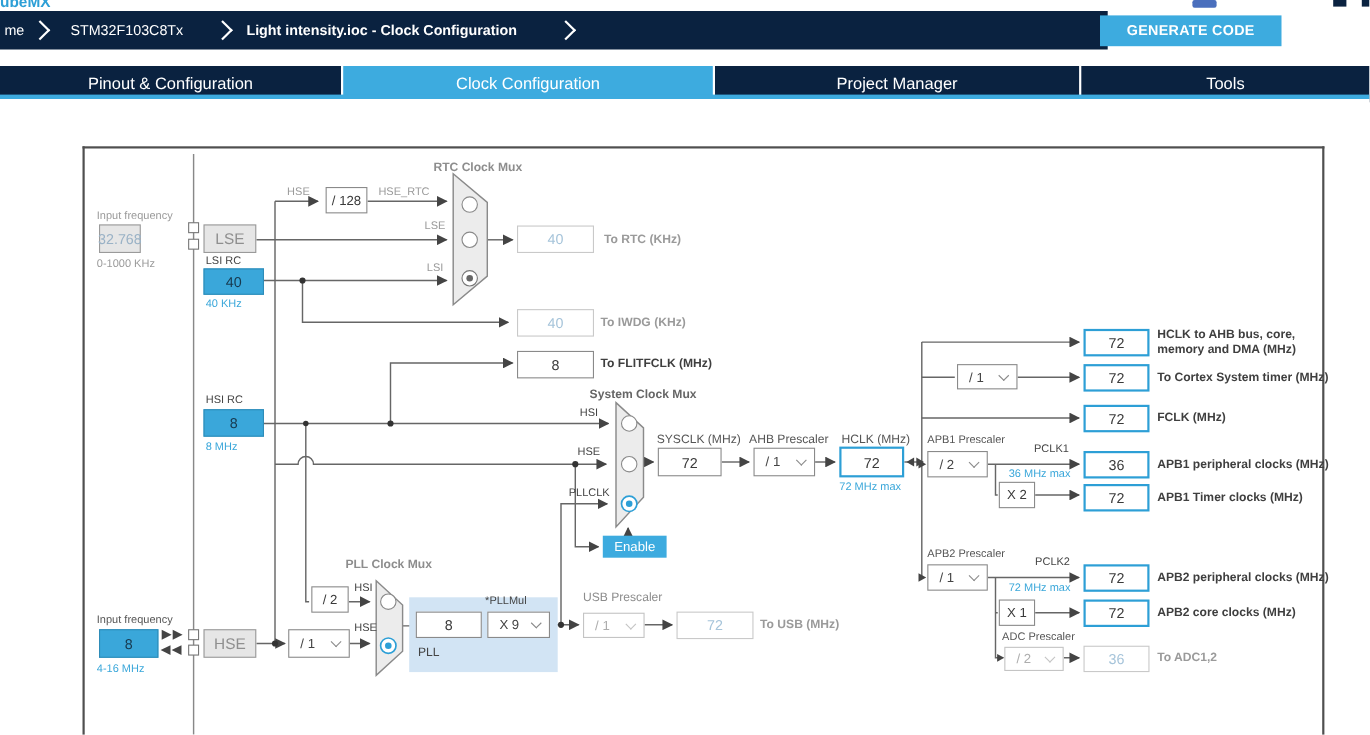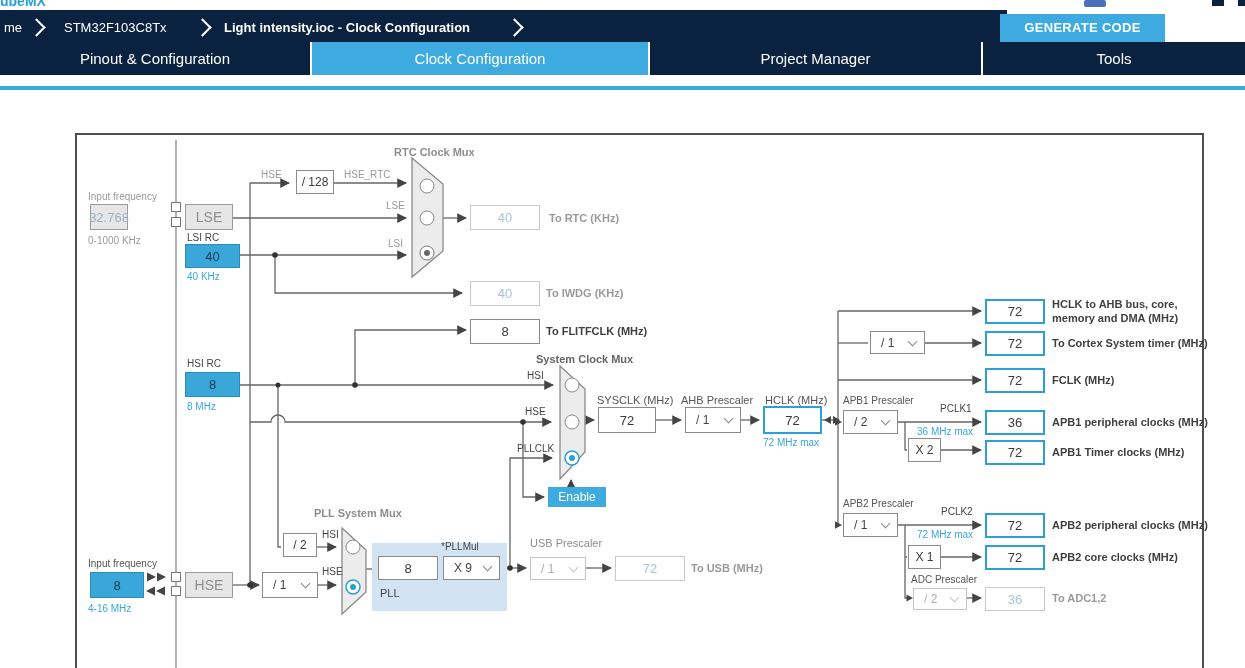--- a/index.html
+++ b/index.html
@@ -54,21 +54,21 @@
 <div class="abs crumbbar">
   <span class="crumb" style="left:4px;">me</span>
   <span class="chev" style="left:30px;"></span>
   <span class="crumb" style="left:64px;">STM32F103C8Tx</span>
   <span class="chev" style="left:196px;"></span>
   <span class="crumb bold" style="left:224px;">Light intensity.ioc - Clock Configuration</span>
   <span class="chev" style="left:508px;"></span>
   <div class="genbtn">GENERATE CODE</div>
 </div>
 
-<div class="abs" style="left:0;top:42px;width:1153px;height:33px;background:#fff;">
+<div class="abs" style="left:0;top:60px;width:1153px;height:33px;background:#fff;">
   <div class="tab" style="left:0;width:310px;">Pinout &amp; Configuration</div>
   <div class="tab active" style="left:312px;width:336px;">Clock Configuration</div>
   <div class="tab" style="left:650px;width:331px;">Project Manager</div>
   <div class="tab" style="left:983px;width:262px;">Tools</div>
 </div>
 <div class="abs underline"></div>
 
 <div class="abs" style="left:0;top:90px;width:1245px;height:43px;background:#fff;">
   <svg class="abs" style="left:352px;top:101px;" width="22" height="20">
     <path d="M6,3 L2,7 L6,11 M2,7 H14 a4,4 0 0 1 4,4 v4" fill="none" stroke="#b3b3b3" stroke-width="2"></path>
@@ -242,21 +242,21 @@
 <div class="abs vbox" style="left:598px;top:407px;width:58px;height:26px;">72</div>
 <div class="abs sect" style="left:681px;top:394px;">AHB Prescaler</div>
 <div class="abs dd" style="left:685px;top:407px;width:56px;height:26px;">
   <span class="t">/ 1</span>
     <span class="ch"></span>
 </div>
 <div class="abs sect" style="left:765px;top:394px;">HCLK (MHz)</div>
 <div class="abs vbox blueb" style="left:763px;top:406px;width:59px;height:28px;">72</div>
 <div class="abs lblb" style="left:763px;top:437px;">72 MHz max</div>
 
-<div class="abs muxtitle" style="left:314px;top:507px;">PLL System Mux</div>
+<div class="abs muxtitle" style="left:314px;top:507px;">PLL Clock Mux</div>
 <div class="abs vbox" style="left:283px;top:533px;width:34px;height:24px;font-size:12px;">/ 2</div>
 <div class="abs lbld" style="left:322px;top:529px;">HSI</div>
 <div class="abs lbld" style="left:322px;top:566px;">HSE</div>
 <div class="abs" style="left:372px;top:543px;width:135px;height:68px;background:#d2e4f4;"></div>
 <div class="abs vbox" style="left:378px;top:556px;width:60px;height:24px;">8</div>
 <div class="abs lbld" style="left:441px;top:541px;text-align:right;">*PLLMul</div>
 <div class="abs dd" style="left:443px;top:556px;width:57px;height:24px;">
   <span class="t">X 9</span>
     <span class="ch"></span>
 </div>

